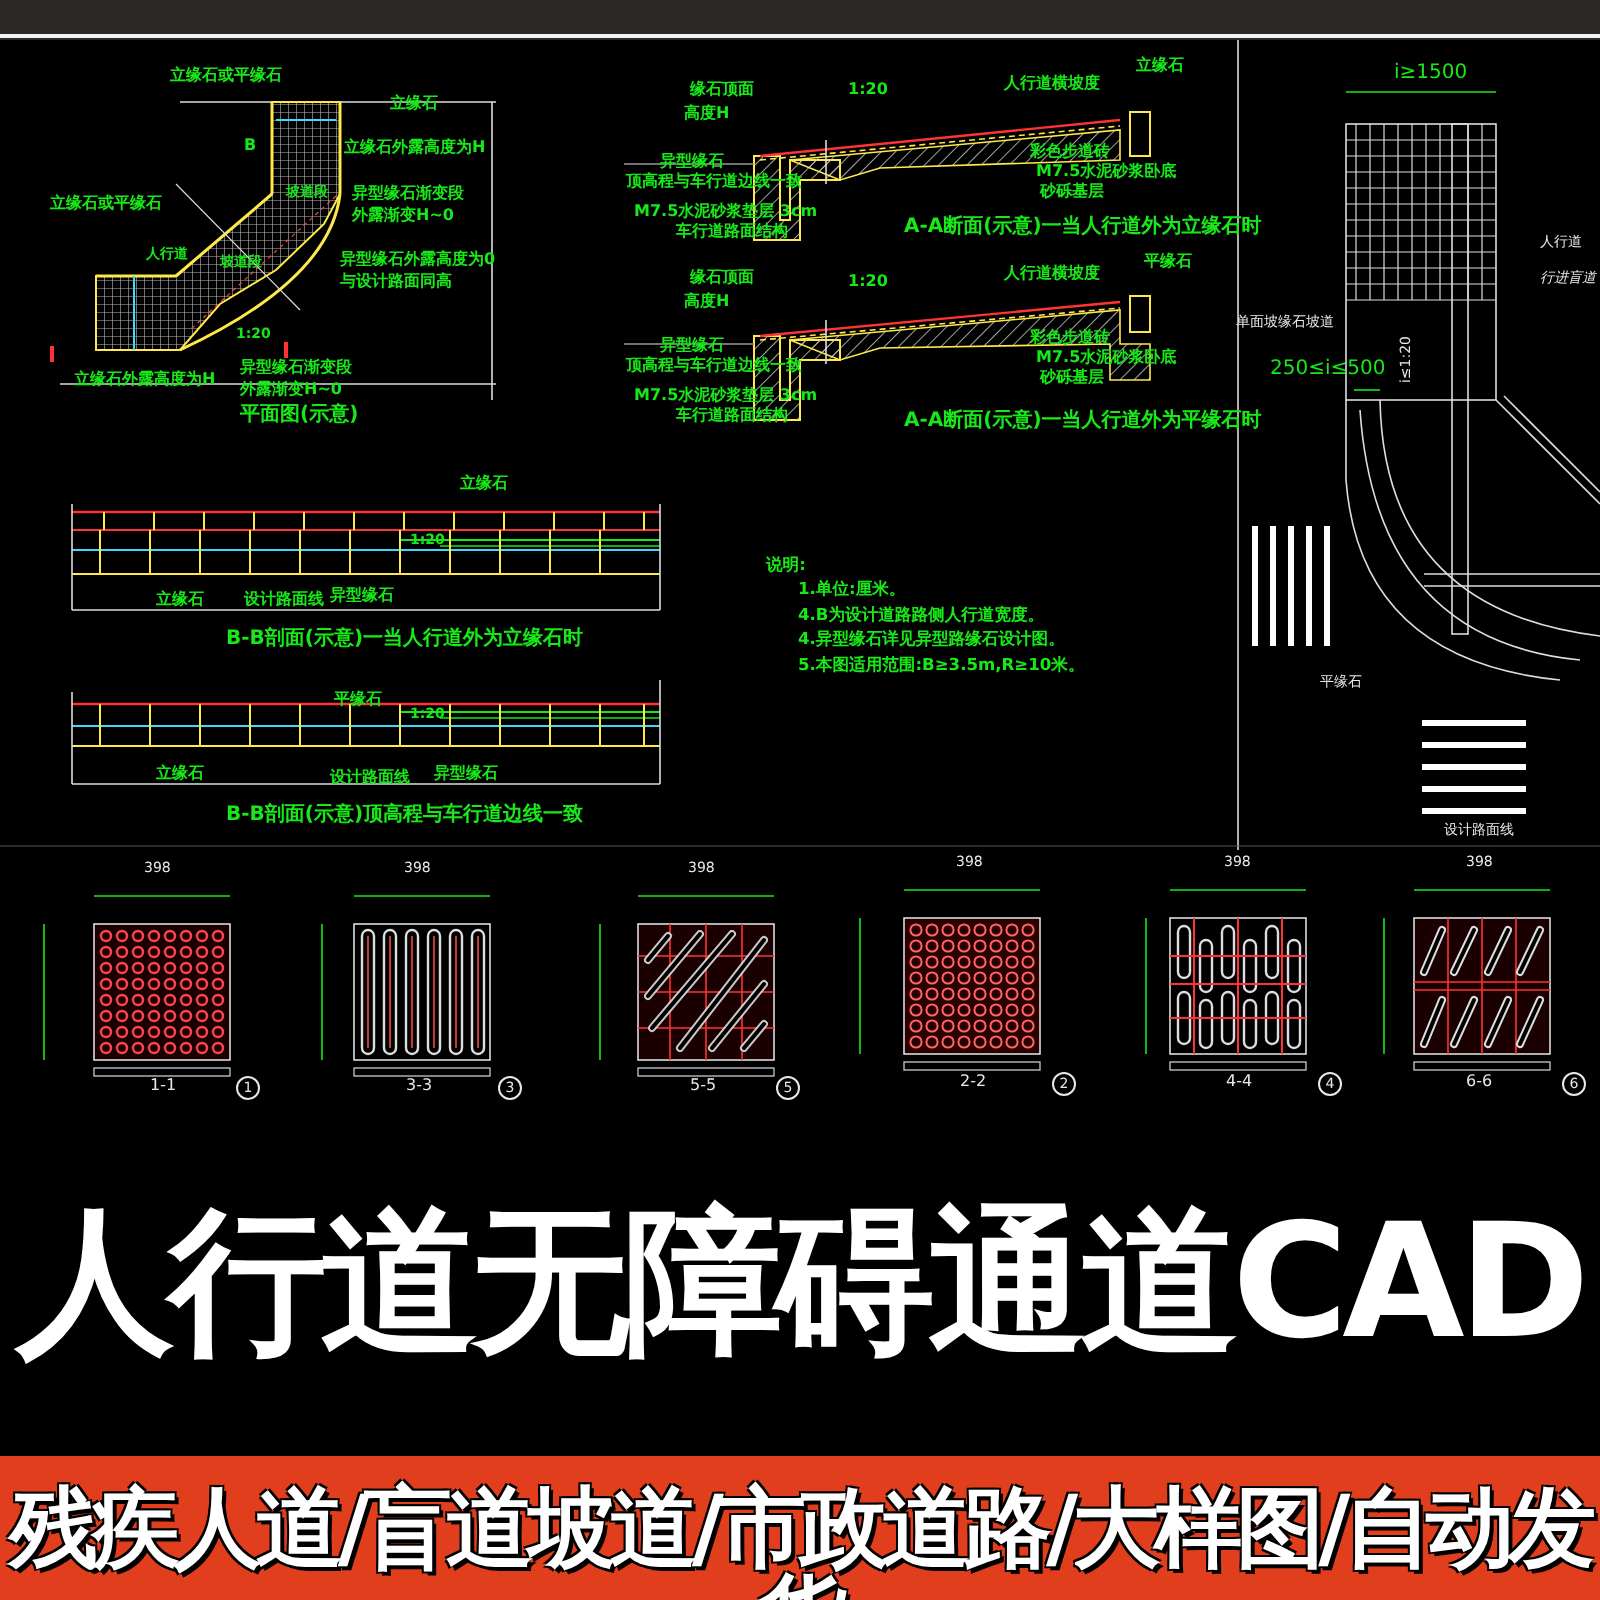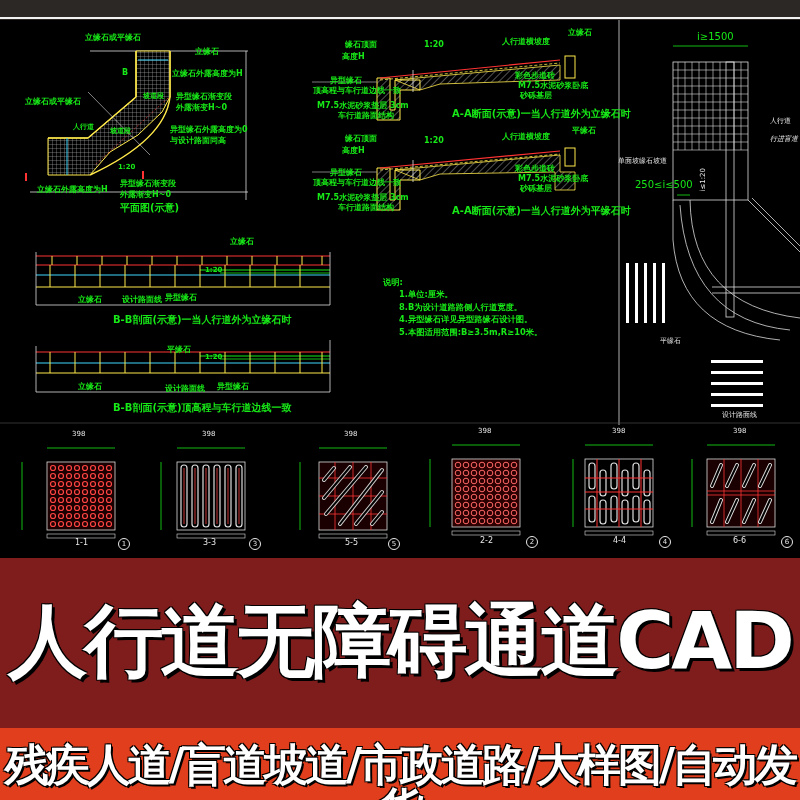--- a/index.html
+++ b/index.html
@@ -10,21 +10,21 @@
   .cad{position:absolute;left:0;top:20px;width:800px;height:538px;background:#000;overflow:hidden;}
   .cad svg{position:absolute;left:0;top:0;}
   .lbl{position:absolute;color:#17e817;font-size:8px;font-weight:bold;white-space:nowrap;line-height:1;}
   .lblw{position:absolute;color:#e8e8e8;font-size:7px;white-space:nowrap;line-height:1;}
   .cap{position:absolute;color:#17e817;font-size:10px;font-weight:bold;white-space:nowrap;line-height:1;}
   .notes{position:absolute;left:383px;top:256px;color:#17e817;font-size:8.3px;font-weight:bold;line-height:12.4px;white-space:nowrap;}
   .notes .h{display:block;}
   .notes .i{display:block;padding-left:16px;}
   .dim{position:absolute;color:#e8e8e8;font-size:7px;white-space:nowrap;line-height:1;}
   .dimg{position:absolute;color:#17e817;font-size:10px;white-space:nowrap;line-height:1;}
-  .title-band{position:absolute;left:0;top:558px;width:800px;height:170px;background:#7f1d1d;}
+  .title-band{position:absolute;left:0;top:558px;width:800px;height:170px;background:#000000;}
   .title{position:absolute;left:0;top:44px;width:800px;text-align:center;color:#fff;font-size:79px;font-weight:bold;letter-spacing:-3px;line-height:1;
     text-shadow:3px 3px 0 #000,-1px -1px 0 #000,1px -1px 0 #000,-1px 1px 0 #000;font-family:"DejaVu Sans","Liberation Sans",sans-serif;}
   .sub-band{position:absolute;left:0;top:728px;width:800px;height:72px;background:#e03e1c;}
   .subtitle{position:absolute;left:0;top:15px;width:800px;text-align:center;color:#fff;font-size:44px;font-weight:bold;letter-spacing:-3px;line-height:1;
     text-shadow:2px 2px 0 #000,-1px -1px 0 #000,1px -1px 0 #000,-1px 1px 0 #000;font-family:"DejaVu Sans","Liberation Sans",sans-serif;}
   .tile-cap{position:absolute;color:#e8e8e8;font-size:8px;white-space:nowrap;}
   .circ{position:absolute;width:12px;height:12px;border:1px solid #e8e8e8;border-radius:50%;color:#e8e8e8;font-size:7px;text-align:center;line-height:10px;}
 </style>
 </head>
 <body>
@@ -509,21 +509,21 @@
   <span class="lbl" style="left:167px;top:326px;">平缘石</span>
   <span class="lbl" style="left:205px;top:334px;font-size:7px;">1:20</span>
   <span class="lbl" style="left:78px;top:363px;">立缘石</span>
   <span class="lbl" style="left:165px;top:365px;">设计路面线</span>
   <span class="lbl" style="left:217px;top:363px;">异型缘石</span>
   <span class="cap" style="left:113px;top:383px;">B-B剖面(示意)顶高程与车行道边线一致</span>
 
   <div class="notes" style="top:256px;">
     <span class="h">说明:</span>
     <span class="i">1.单位:厘米。</span>
-    <span class="i">8.B为设计道路路侧人行道宽度。</span>
+    <span class="i">4.B为设计道路路侧人行道宽度。</span>
     <span class="i">4.异型缘石详见异型路缘石设计图。</span>
     <span class="i">5.本图适用范围:B≥3.5m,R≥10米。</span>
   </div>
 
   <span class="dimg" style="left:697px;top:12px;">i≥1500</span>
   <span class="lblw" style="left:770px;top:98px;">人行道</span>
   <span class="lblw" style="left:770px;top:116px;font-style:italic;">行进盲道</span>
   <span class="lblw" style="left:618px;top:138px;">单面坡缘石坡道</span>
   <span class="dimg" style="left:635px;top:160px;">250≤i≤500</span>
   <span class="lblw" style="left:700px;top:148px;writing-mode:vertical-rl;transform:rotate(180deg);">i≤1:20</span>

